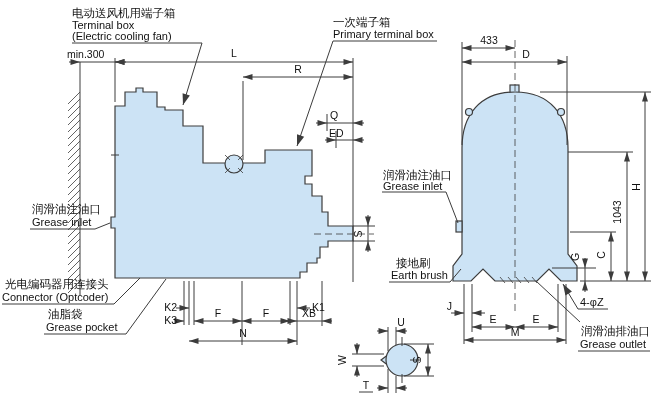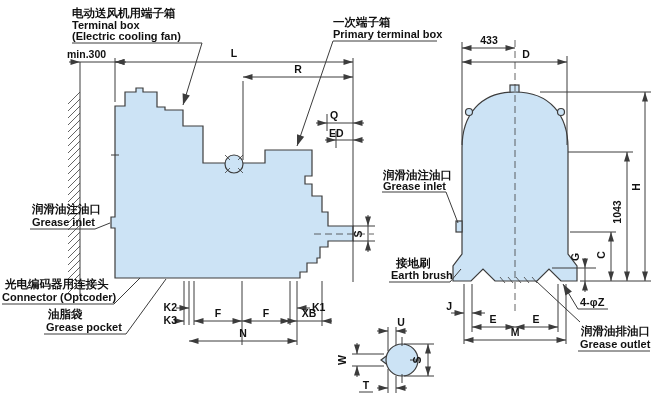--- a/index.html
+++ b/index.html
@@ -2,21 +2,21 @@
 <html style="--body-fill: #cce3f5; --line: #3c3c3c; --text: #111111; --bg: #ffffff;"><head>
 <meta charset="utf-8">
 <style>
   :root{
     --body-fill:#cce3f5;
     --line:#3c3c3c;
     --text:#111111;
     --bg:#ffffff;
   }
   html,body{margin:0;padding:0;background:var(--bg);}
-  .stage{width:660px;height:404px;position:relative;background:var(--bg);overflow:hidden;font-weight:bold;}
+  .stage{width:660px;height:404px;position:relative;background:var(--bg);overflow:hidden;}
   svg{display:block;}
   svg text{
     font-family:"Liberation Sans","DejaVu Sans",sans-serif;
     fill:var(--text);
   }
   .cjk{font-size:11.5px;}
   .en{font-size:11px;}
   .dim{font-size:10.5px;}
   .ta-m{text-anchor:middle;}
   .ta-e{text-anchor:end;}

